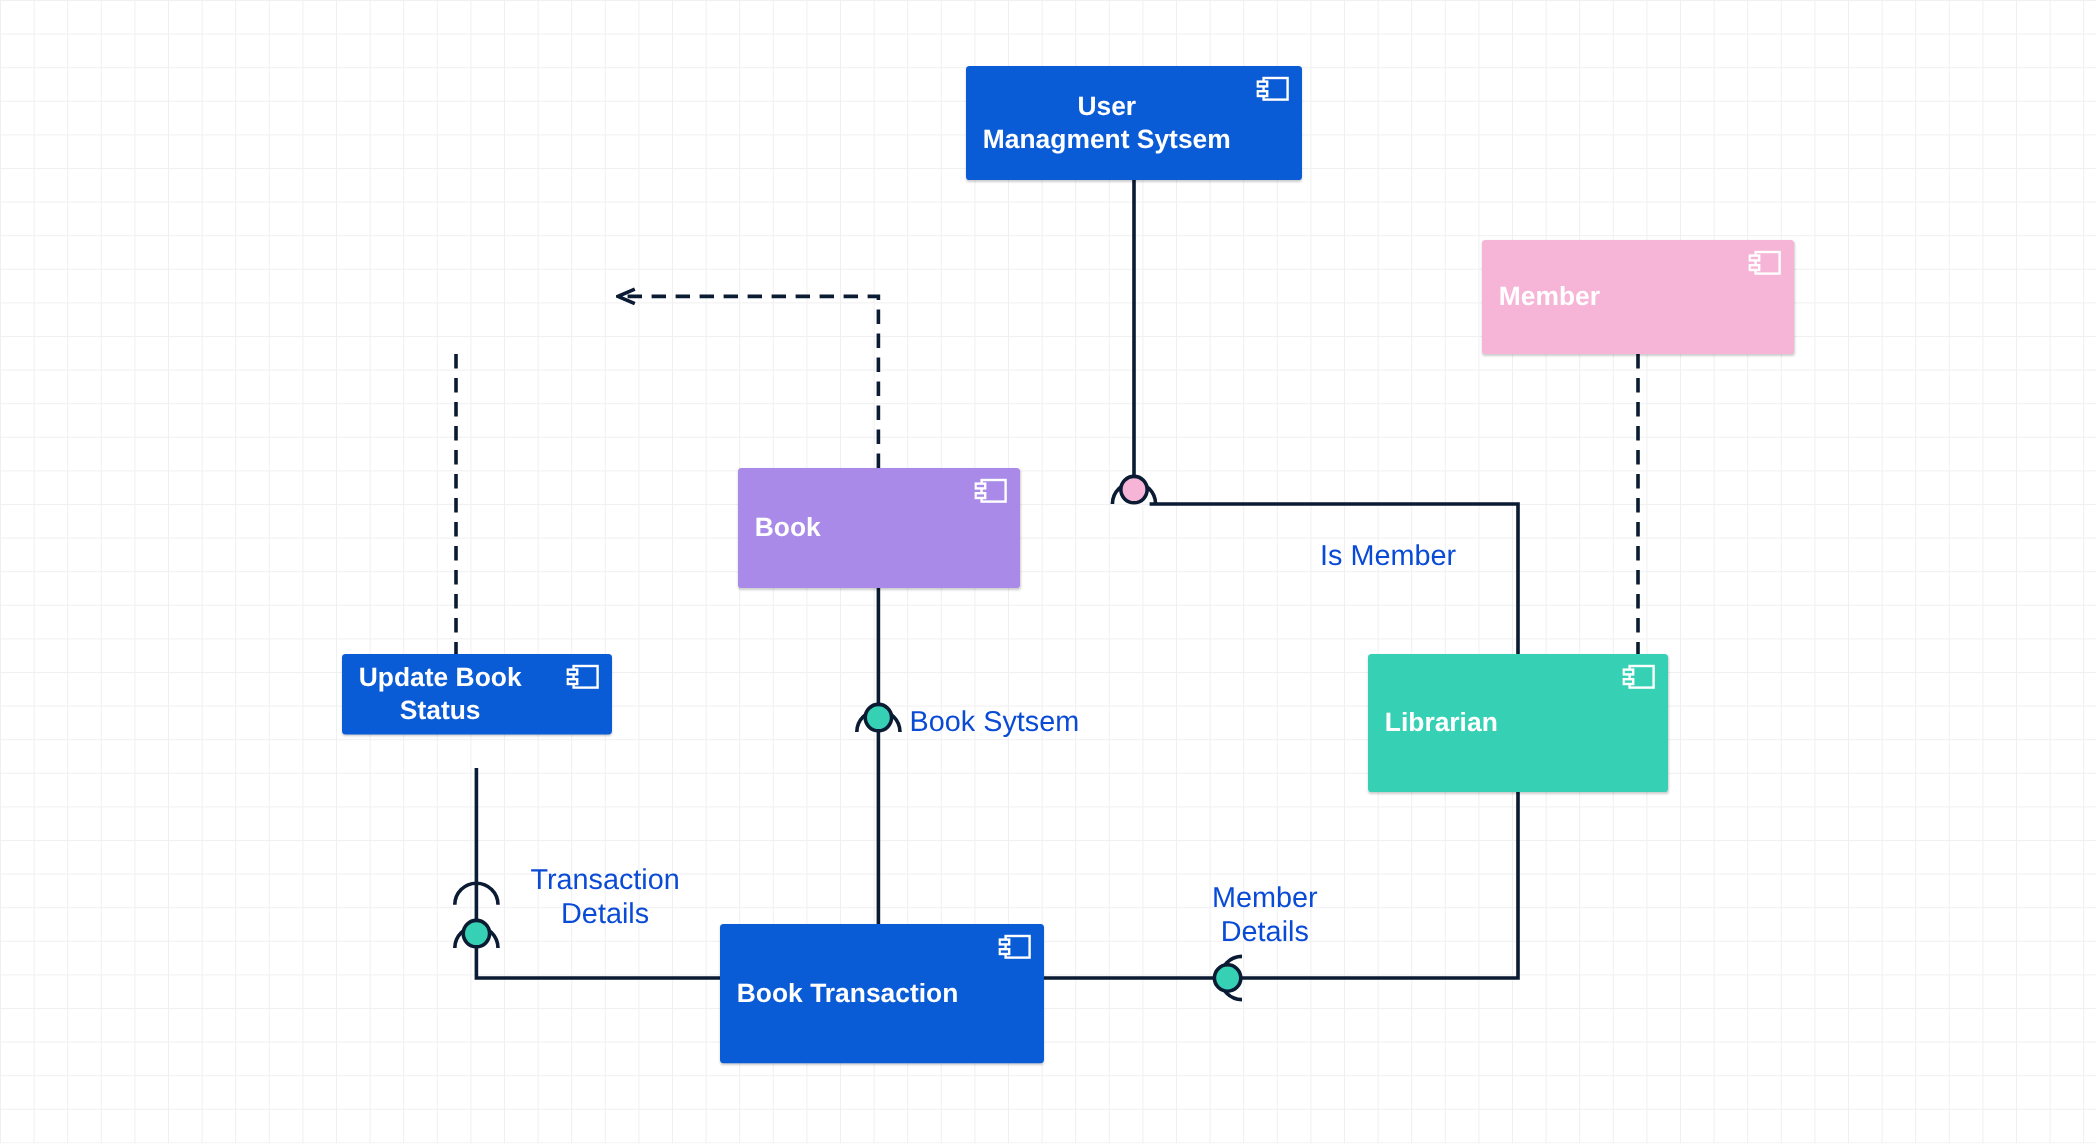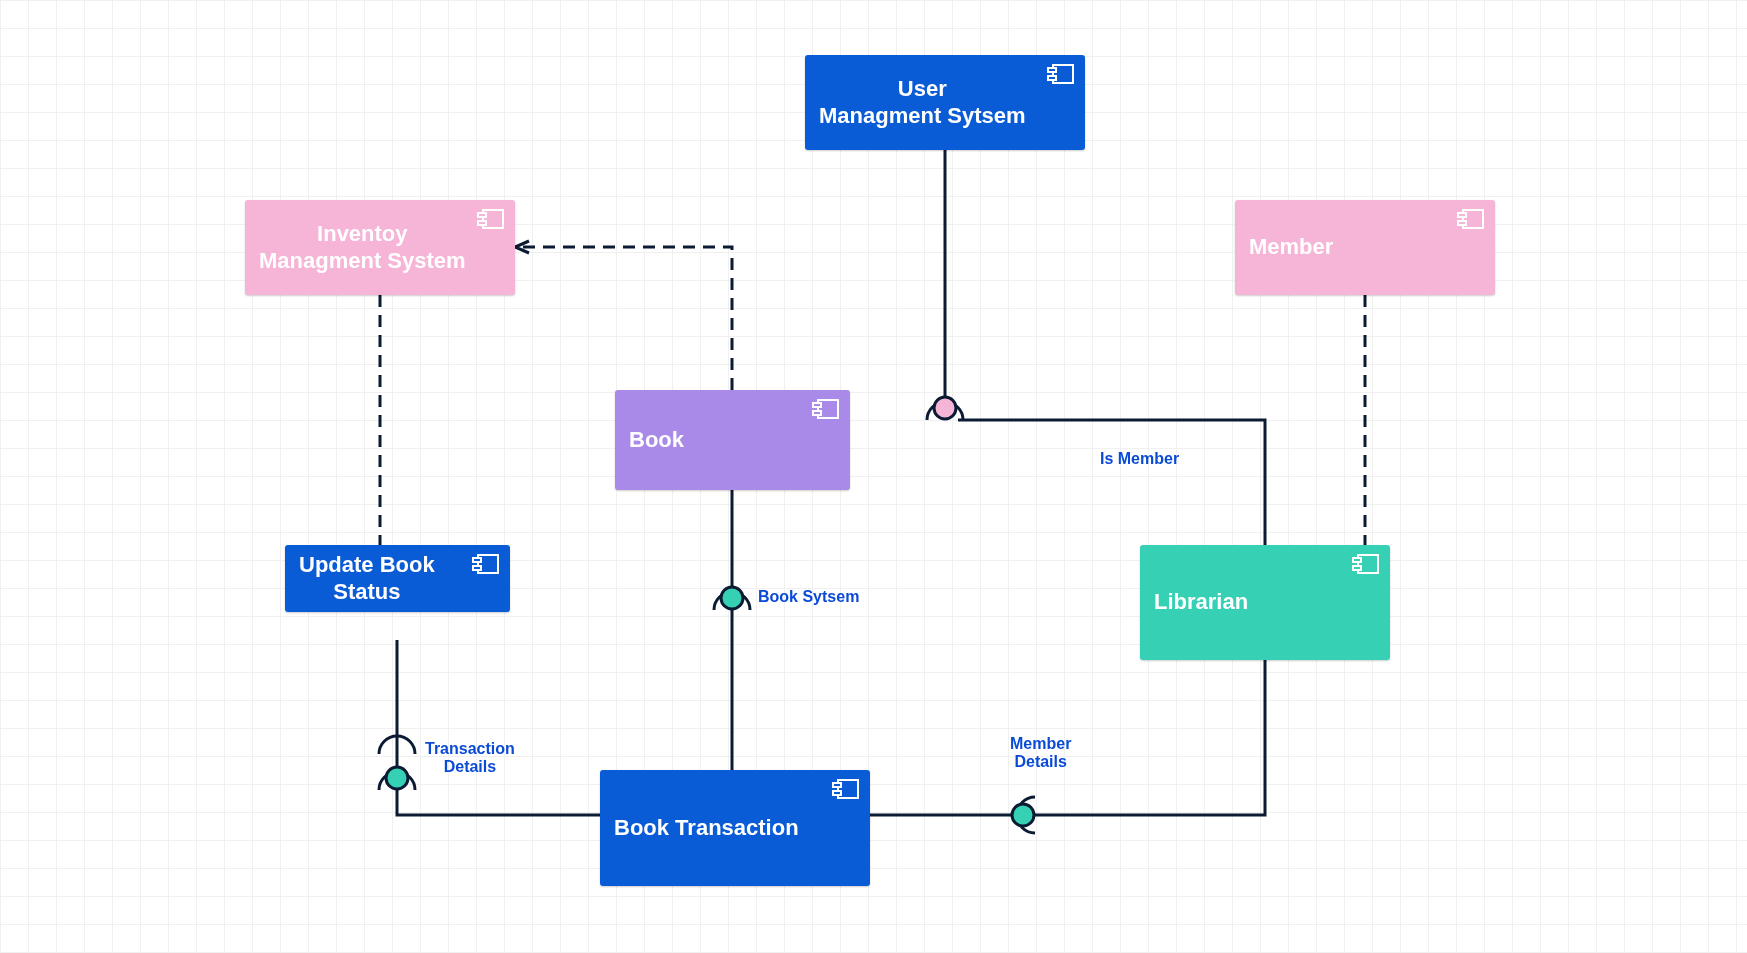--- a/index.html
+++ b/index.html
@@ -45,22 +45,22 @@
   .node .comp-icon {
     position: absolute;
     top: 8px;
     right: 10px;
     width: 28px;
     height: 22px;
   }
   .edge-label {
     position: absolute;
     color: #0a4bd6;
-    font-weight: 700;
-    font-size: 16px;
+    font-weight: 400;
+    font-size: 24px;
     line-height: 1.15;
     text-align: center;
     white-space: pre;
   }
 </style>
 </head>
 <body>
 
 <div class="canvas">
 
@@ -107,28 +107,20 @@
 
   <div class="node" style="left:805px; top:55px; width:280px; height:95px; background:#0a5bd6;">
     <span>User<br>Managment Sytsem</span>
     <svg class="comp-icon" viewBox="0 0 28 22">
       <rect x="6" y="2" width="20" height="18" fill="none" stroke="#fff" stroke-width="2"></rect>
       <rect x="1" y="5" width="8" height="4" fill="#0a5bd6" stroke="#fff" stroke-width="2"></rect>
       <rect x="1" y="13" width="8" height="4" fill="#0a5bd6" stroke="#fff" stroke-width="2"></rect>
     </svg>
   </div>
 
-  <div class="node" style="left:245px; top:200px; width:270px; height:95px; background:#f6b4d6;">
-    <span>Inventoy<br>Managment System</span>
-    <svg class="comp-icon" viewBox="0 0 28 22">
-      <rect x="6" y="2" width="20" height="18" fill="none" stroke="#fff" stroke-width="2"></rect>
-      <rect x="1" y="5" width="8" height="4" fill="#f6b4d6" stroke="#fff" stroke-width="2"></rect>
-      <rect x="1" y="13" width="8" height="4" fill="#f6b4d6" stroke="#fff" stroke-width="2"></rect>
-    </svg>
-  </div>
 
   <div class="node" style="left:1235px; top:200px; width:260px; height:95px; background:#f6b4d6;">
     <span>Member</span>
     <svg class="comp-icon" viewBox="0 0 28 22">
       <rect x="6" y="2" width="20" height="18" fill="none" stroke="#fff" stroke-width="2"></rect>
       <rect x="1" y="5" width="8" height="4" fill="#f6b4d6" stroke="#fff" stroke-width="2"></rect>
       <rect x="1" y="13" width="8" height="4" fill="#f6b4d6" stroke="#fff" stroke-width="2"></rect>
     </svg>
   </div>
 
@@ -165,17 +157,17 @@
       <rect x="6" y="2" width="20" height="18" fill="none" stroke="#fff" stroke-width="2"></rect>
       <rect x="1" y="5" width="8" height="4" fill="#0a5bd6" stroke="#fff" stroke-width="2"></rect>
       <rect x="1" y="13" width="8" height="4" fill="#0a5bd6" stroke="#fff" stroke-width="2"></rect>
     </svg>
   </div>
 
   <div class="edge-label" style="left:1100px; top:450px;">Is Member</div>
 
   <div class="edge-label" style="left:758px; top:588px;">Book Sytsem</div>
 
-  <div class="edge-label" style="left:425px; top:720px;margin-top:20px;">Transaction<br>Details</div>
+  <div class="edge-label" style="left:442px; top:720px;">Transaction<br>Details</div>
 
   <div class="edge-label" style="left:1010px; top:735px;">Member<br>Details</div>
 
 </div>
 
 </body></html>

